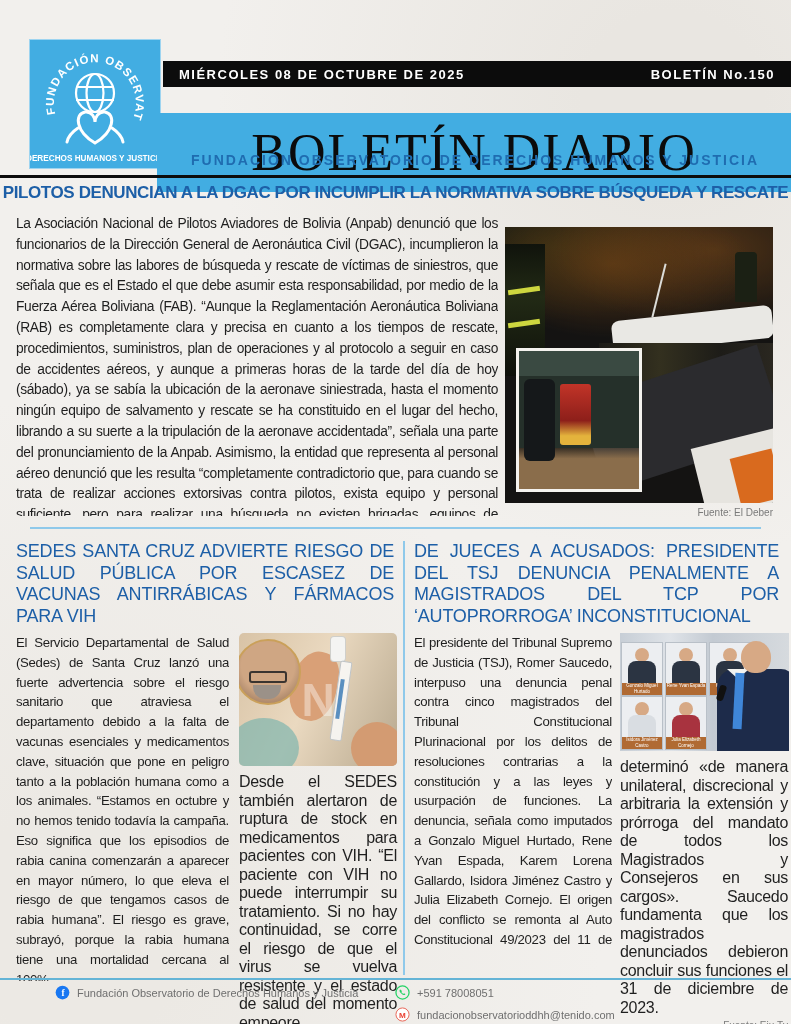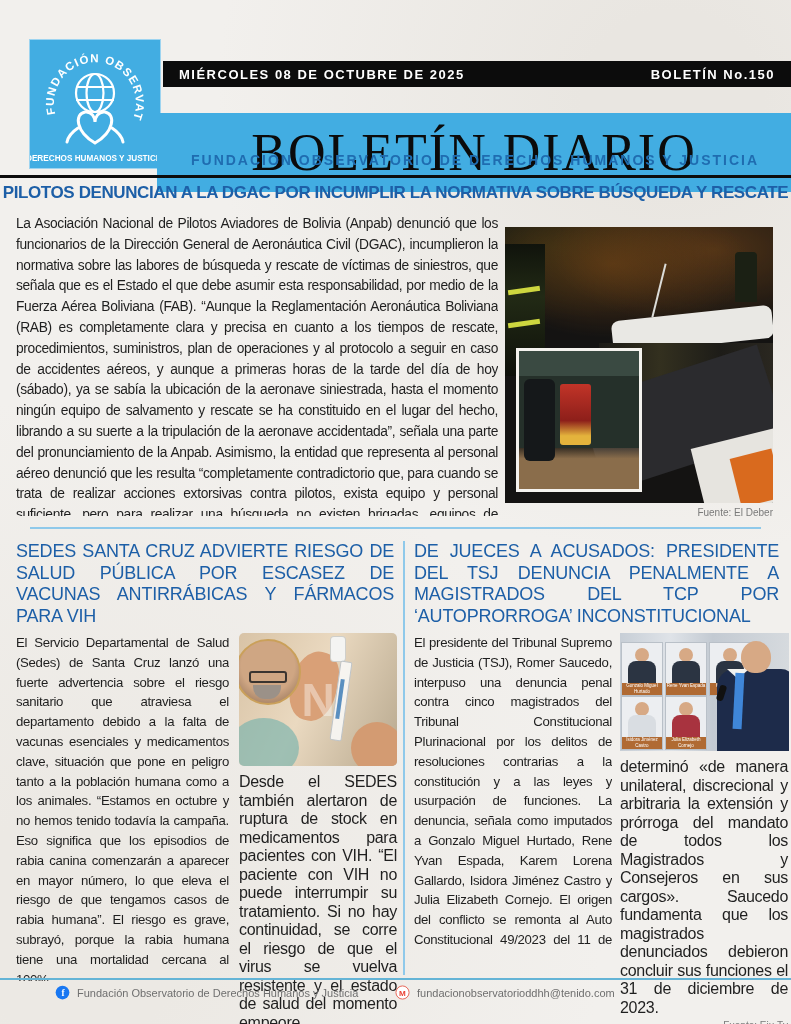--- a/index.html
+++ b/index.html
@@ -240,20 +240,27 @@
         <svg class="ficon" viewBox="0 0 24 24">
           <circle cx="12" cy="12" r="11" fill="#1877f2"></circle>
           <text x="13" y="18" text-anchor="middle" font-size="15" font-weight="bold" fill="#fff" font-family="Liberation Serif, serif">f</text>
         </svg>
         <span>Fundación Observatorio de Derechos Humanos y Justicia</span>
       </div>
     </div>
     <div class="fcol">
       <div class="frow">
         <svg class="ficon" viewBox="0 0 24 24">
+          <circle cx="12" cy="12" r="10.5" fill="none" stroke="#25d366" stroke-width="2"></circle>
+          <path d="M8 7 c-1 1 -1 3 0.5 5 c1.5 2 3.5 3.5 5.5 4 c1.5 0.3 2.5 -0.5 2.5 -1.5 l-2.2 -1.2 l-1 1 c-1.2 -0.5 -2.6 -1.8 -3.2 -3 l1 -1 L9.8 8 Z" fill="#25d366"></path>
+        </svg>
+        <span>+591 78008051</span>
+      </div>
+      <div class="frow">
+        <svg class="ficon" viewBox="0 0 24 24">
           <circle cx="12" cy="12" r="10.5" fill="#fff" stroke="#e8695a" stroke-width="1.6"></circle>
           <text x="12" y="17" text-anchor="middle" font-size="13" font-weight="bold" fill="#ea4335" font-family="Liberation Sans, sans-serif">M</text>
         </svg>
         <span>fundacionobservatorioddhh@tenido.com</span>
       </div>
     </div>
   </div>
 
 </div>
 

